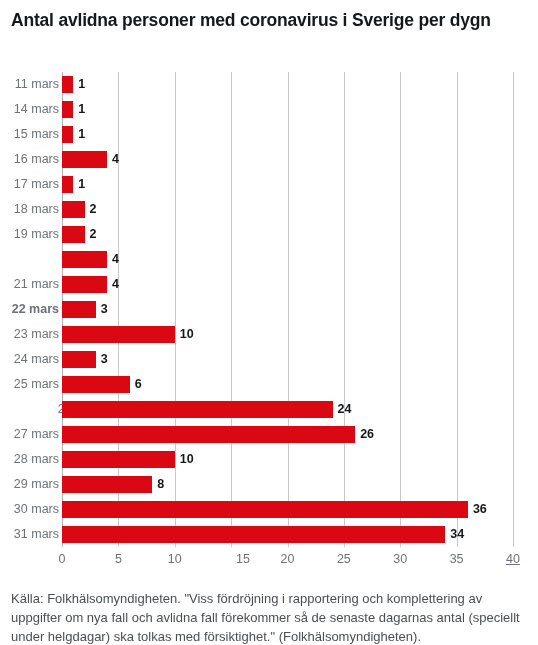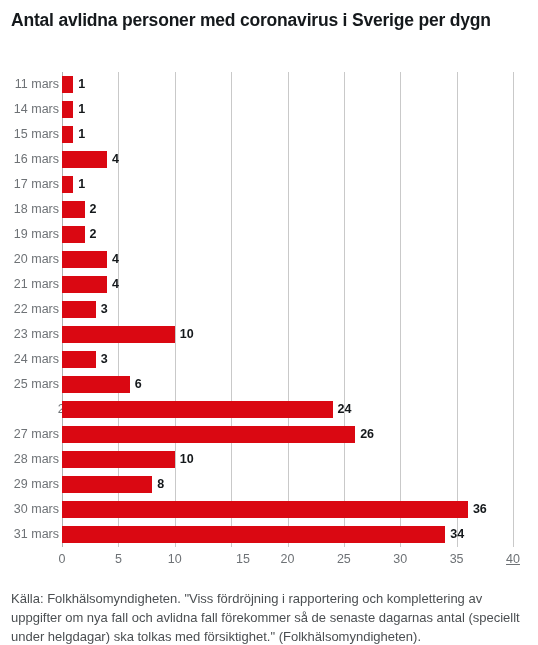--- a/index.html
+++ b/index.html
@@ -192,29 +192,25 @@
           <span class="ytick"></span>
         </div>
         <div class="ylabel-row" style="top: 125px;">
           <span class="ylabel-text">18 mars</span>
           <span class="ytick"></span>
         </div>
         <div class="ylabel-row" style="top: 150px;">
           <span class="ylabel-text">19 mars</span>
           <span class="ytick"></span>
         </div>
-        <div class="ylabel-row" style="top: 175px;">
-          <span class="ylabel-text">20 mars</span>
-          <span class="ytick"></span>
-        </div>
         <div class="ylabel-row" style="top: 200px;">
           <span class="ylabel-text">21 mars</span>
           <span class="ytick"></span>
         </div>
-        <div class="ylabel-row" style="top: 225px;">
+        <div class="ylabel-row" style="top: 225px; font-weight: bold;">
           <span class="ylabel-text">22 mars</span>
           <span class="ytick"></span>
         </div>
         <div class="ylabel-row" style="top: 250px;">
           <span class="ylabel-text">23 mars</span>
           <span class="ytick"></span>
         </div>
         <div class="ylabel-row" style="top: 275px;">
           <span class="ylabel-text">24 mars</span>
           <span class="ytick"></span>

